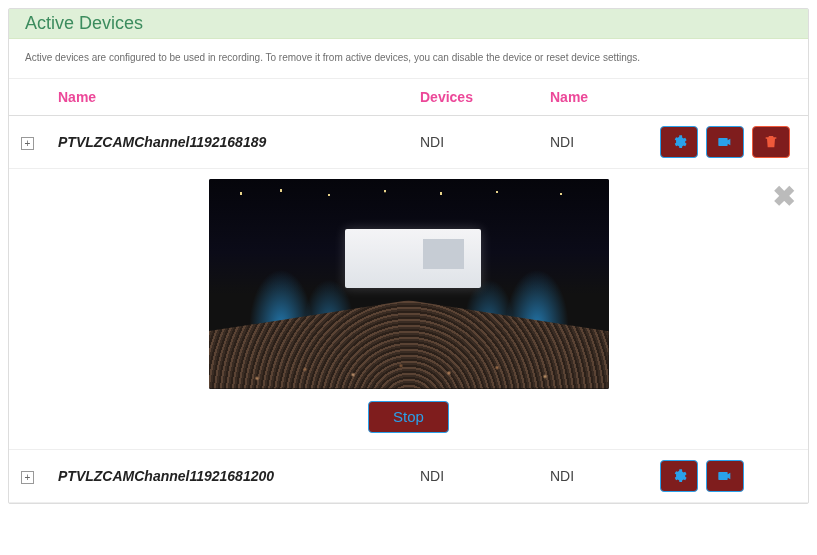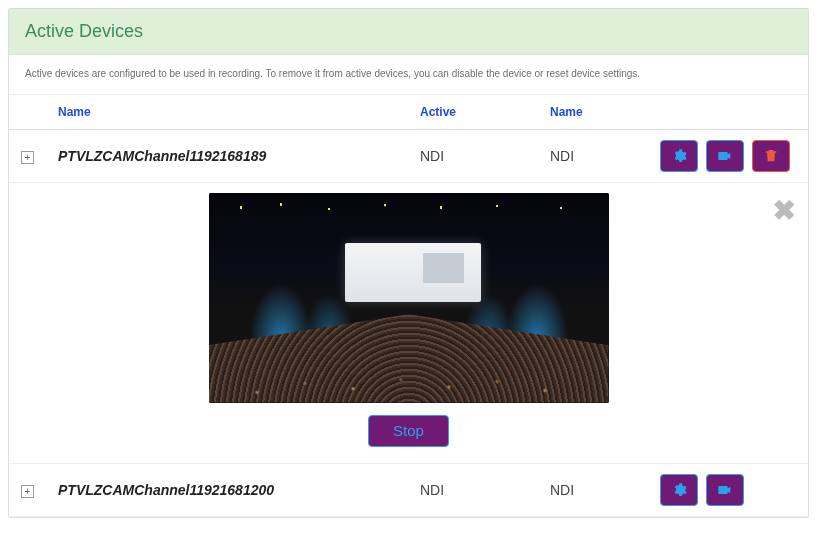--- a/index.html
+++ b/index.html
@@ -12,43 +12,43 @@
     font-size: 14px;
     color: #333;
   }
   .panel {
     border: 1px solid #ddd;
     border-radius: 2px;
   }
   .panel-header {
     background: #dff0d8;
     color: #3c8c5e;
-    padding: 12px 16px;
+    padding: 4px 16px;
     font-size: 18px;
     font-weight: 400;
     border-bottom: 1px solid #d6e9c6;
   }
   .panel-desc {
     padding: 12px 16px;
     color: #6e6e6e;
     font-size: 10px;
     line-height: 1.45;
     border-bottom: 1px solid #eee;
   }
   table {
     width: 100%;
     border-collapse: collapse;
   }
   thead th {
     text-align: left;
     padding: 10px 12px;
     font-weight: 700;
-    color: #1d4ed8;
+    color: #ec4899;
     border-bottom: 1px solid #ddd;
-    font-size: 12px;
+    font-size: 14px;
   }
   tbody td {
     padding: 10px 12px;
     vertical-align: middle;
     border-bottom: 1px solid #eee;
     color: #444;
   }
   .col-expand { width: 36px; text-align: center; }
   .col-name { width: auto; }
   .col-source { width: 130px; }
@@ -65,21 +65,21 @@
     color: #666;
     cursor: pointer;
     user-select: none;
   }
   .btn {
     display: inline-flex;
     align-items: center;
     justify-content: center;
     padding: 6px 10px;
     border: 1px solid #2aa1ea;
-    background: #701a75;
+    background: #7f1d1d;
     color: #2aa1ea;
     border-radius: 4px;
     cursor: pointer;
     font-size: 14px;
     margin-right: 4px;
     min-width: 36px;
     height: 32px;
   }
   .btn svg { width: 16px; height: 16px; display: block; }
   .btn-danger { border-color: #f0593a; color: #f0593a; }
@@ -174,21 +174,21 @@
 
 <div class="panel">
   <div class="panel-header">Active Devices</div>
   <div class="panel-desc">Active devices are configured to be used in recording. To remove it from active devices, you can disable the device or reset device settings.</div>
 
   <table>
     <thead>
       <tr>
         <th class="col-expand"></th>
         <th class="col-name">Name</th>
-        <th class="col-source">Active</th>
+        <th class="col-source">Devices</th>
         <th class="col-type">Name</th>
         <th class="col-actions"></th>
       </tr>
     </thead>
     <tbody>
 
       <tr>
         <td class="col-expand">
           <span class="expand-box">+</span>
         </td>

